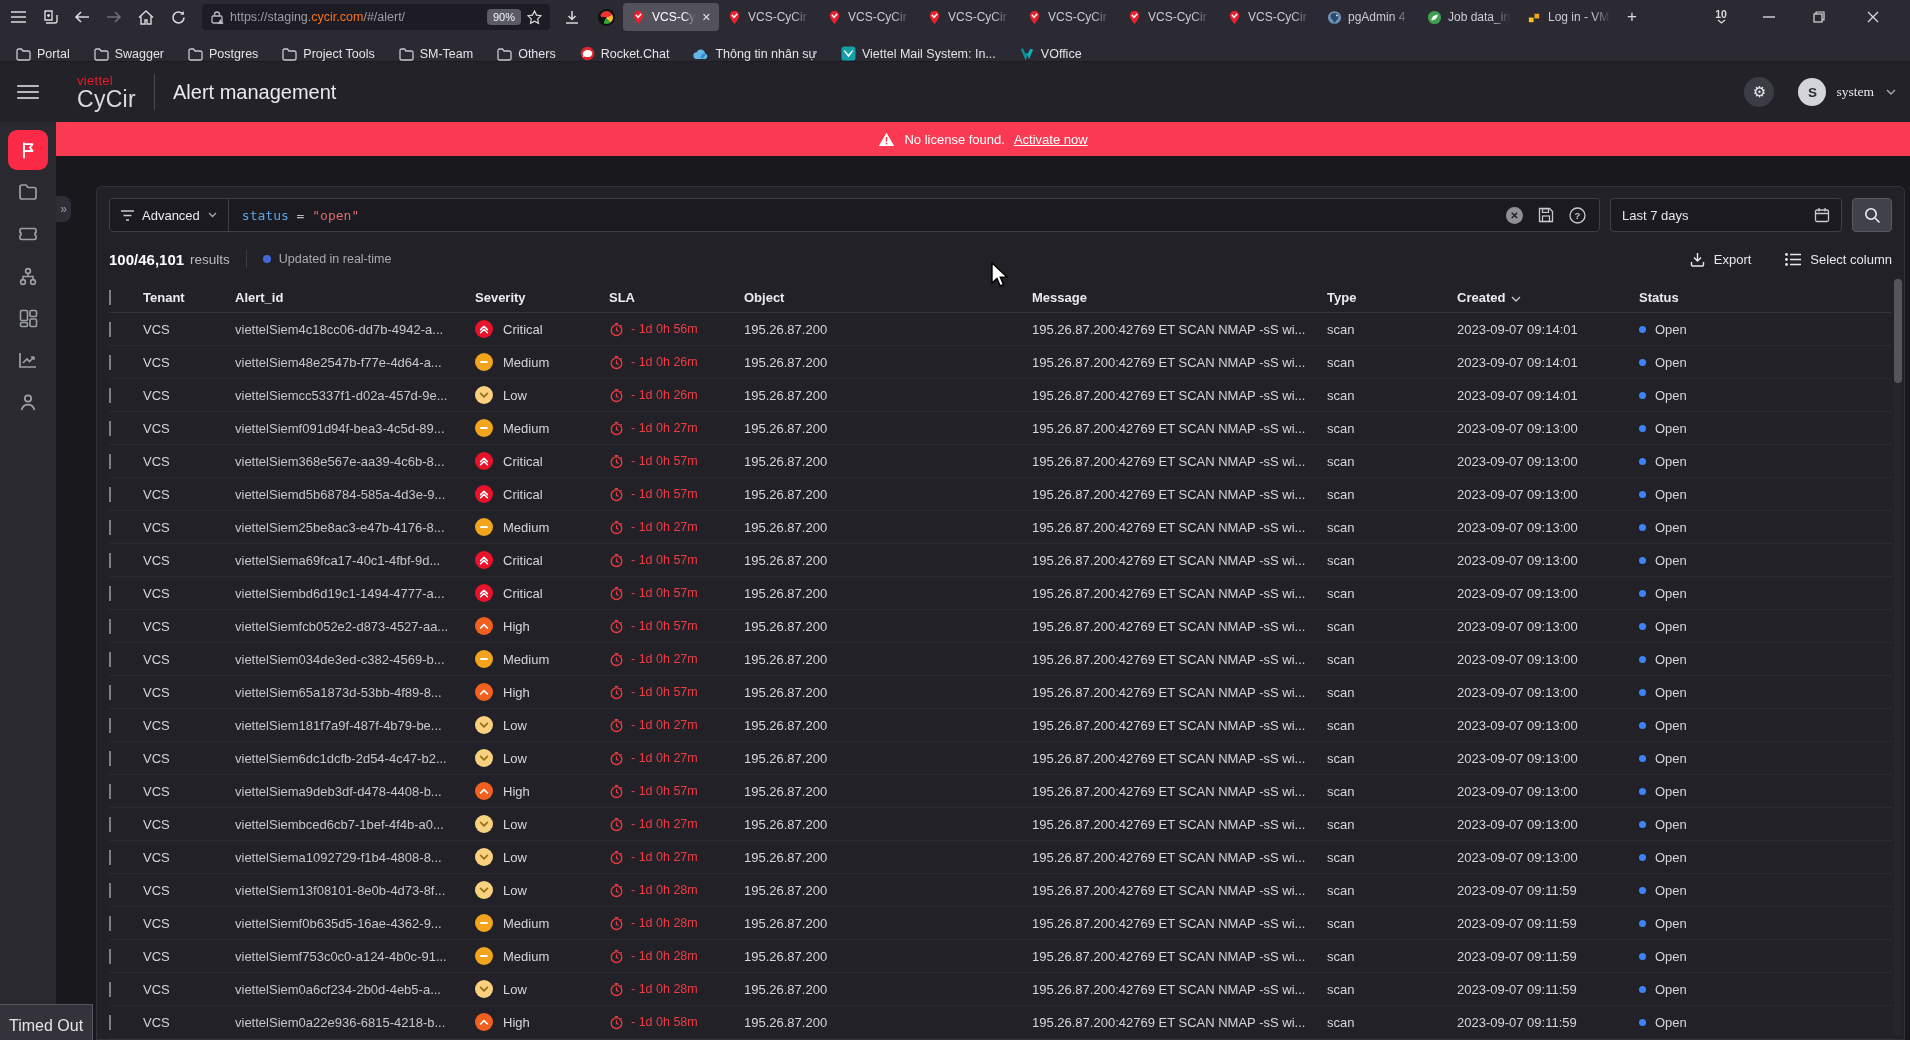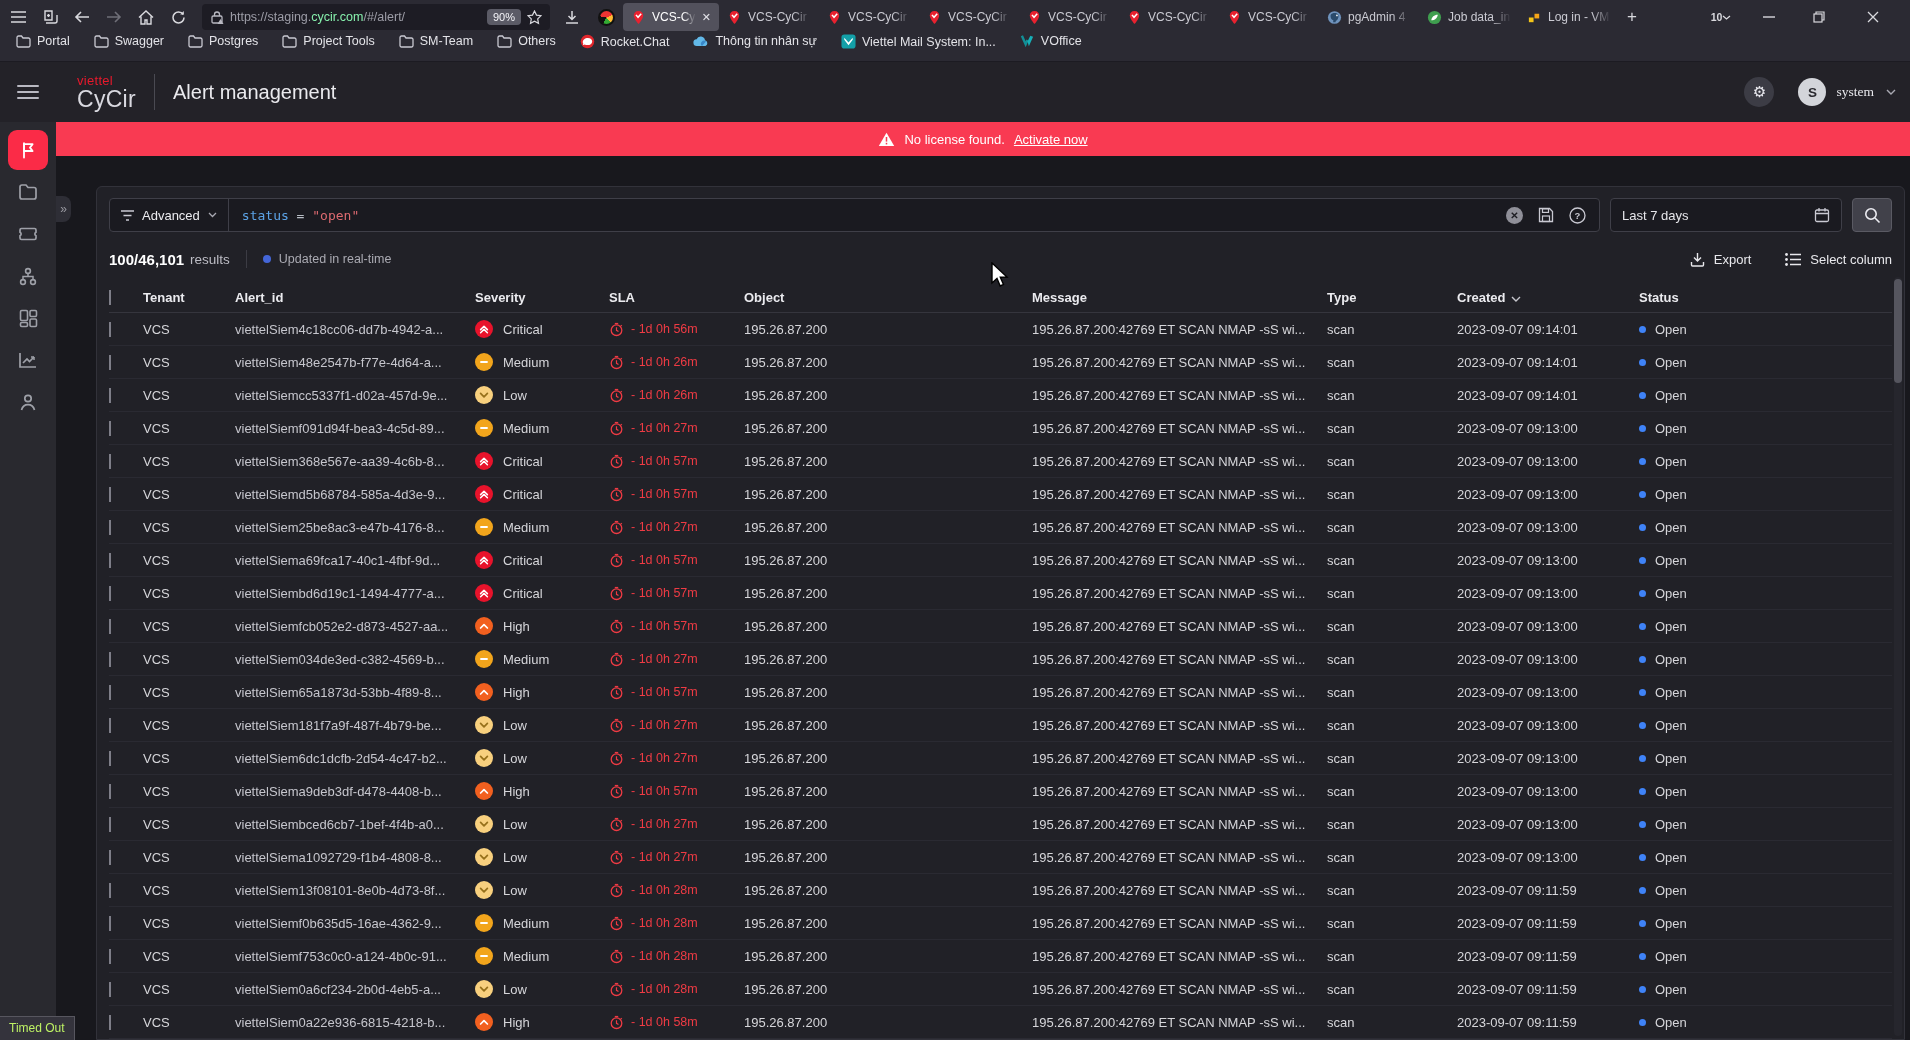--- a/index.html
+++ b/index.html
@@ -9,44 +9,44 @@
 
   
   #chrome-bar { position:absolute; left:0; top:0; width:1910px; height:34px;
     background:#2b2a33; display:flex; align-items:center; }
   .nav-btn { width:28px; height:26px; display:flex; align-items:center; justify-content:center;
     color:#d9d9de; margin-left:4px; border-radius:4px; flex:0 0 auto; }
   .nav-btn.dim { color:#6f6f78; }
   #url-bar { margin-left:10px; width:348px; height:26px; background:#1d1c24; border-radius:4px;
     display:flex; align-items:center; padding:0 8px; flex:0 0 auto; }
   #url-text { font-size:12.5px; color:#9d9da7; margin-left:6px; white-space:nowrap; overflow:hidden; flex:1; }
-  #url-text .domain { color:#86efac; }
+  #url-text .domain { color:#f97316; }
   #zoom-badge { background:#5b5b66; color:#f4f4f8; font-size:11px; border-radius:4px;
     padding:2px 6px; margin:0 6px; flex:0 0 auto; }
   #tab-strip { display:flex; align-items:center; margin-left:8px; height:34px; }
   .tab { width:100px; height:28px; margin-top:0; display:flex; align-items:center; gap:6px;
     padding:0 8px; border-radius:4px; color:#cbcbd3; font-size:12px; flex:0 0 auto; overflow:hidden; }
   .tab.active { background:#52515c; color:#fff; width:96px; }
   .tab-title { white-space:nowrap; overflow:hidden; flex:1;
     -webkit-mask-image:linear-gradient(90deg,#000 70%,transparent); mask-image:linear-gradient(90deg,#000 70%,transparent); }
   .tab-close { font-size:11px; color:#e4e4ea; flex:0 0 auto; }
   .favicon { width:15px; height:15px; flex:0 0 auto; }
   #new-tab-btn { color:#d9d9de; font-size:17px; width:26px; text-align:center; flex:0 0 auto; }
   #tab-counter { position:absolute; left:1706px; top:3px; width:30px; height:28px; color:#d9d9de;
-    font-size:10.5px; font-weight:bold; display:flex; flex-direction:row; align-items:center; justify-content:center; line-height:9px; }
+    font-size:10.5px; font-weight:bold; display:flex; flex-direction:column; align-items:center; justify-content:center; line-height:9px; }
   .win-btn { position:absolute; top:0; width:42px; height:33px; display:flex; align-items:center;
     justify-content:center; color:#d9d9de; }
   #win-min { left:1748px; } #win-max { left:1798px; } #win-close { left:1852px; }
   #ext-wheel { width:17px; height:17px; border-radius:50%; margin-left:12px; flex:0 0 auto;
     background:conic-gradient(#e33 0 18%, #fb3 18% 38%, #3a3 38% 58%, #111 58% 78%, #e33 78%);
     border:2px solid #111; }
 
   
   #bookmarks-bar { position:absolute; left:0; top:34px; width:1910px; height:28px; background:#2b2a33;
-    display:flex; align-items:flex-start; gap:24px; padding-left:16px; border-bottom:1px solid #1c1b22; }
+    display:flex; align-items:flex-end; gap:24px; padding-left:16px; border-bottom:1px solid #1c1b22; }
   .bookmark { display:flex; align-items:center; gap:6px; color:#e3e3e8; font-size:12.5px; flex:0 0 auto; }
 
   
   #app-header { position:absolute; left:0; top:62px; width:1910px; height:60px; background:#232228;
     display:flex; align-items:center; }
   #app-menu { margin-left:17px; width:22px; }
   #app-menu div { height:2px; background:#b9b9c2; margin:4px 0; border-radius:1px; }
   #brand { margin-left:38px; line-height:1; }
   #brand .viettel { color:#e8192c; font-size:13px; font-weight:normal; letter-spacing:.3px; }
   #brand .cycir { color:#d9d9e0; font-size:23px; font-weight:500; margin-top:1px; letter-spacing:.3px; }
@@ -122,21 +122,21 @@
   .status-wrap { display:flex; align-items:center; gap:9px; }
   .status-dot { width:7px; height:7px; border-radius:50%; background:#3f83f8; }
   .sort-icon { color:#c6c6cd; margin-left:6px; }
 
   
   #table-scrollbar { position:absolute; right:2px; top:90px; width:8px; bottom:3px; background:#26262d; border-radius:4px; }
   #scroll-thumb { position:absolute; top:2px; left:0; width:8px; height:104px; background:#55555e; border-radius:4px; }
 
   
   #status-tooltip { position:absolute; left:0; bottom:0; background:#34333c; border:1px solid #57565f;
-    border-left:none; border-bottom:none; color:#bef264; font-size:12px; padding:4px 9px 5px; }
+    border-left:none; border-bottom:none; color:#e5e5e5; font-size:16px; padding:12px 9px 5px; }
   #mouse-cursor { position:absolute; left:990px; top:262px; pointer-events:none; z-index:50; }
 </style>
 </head>
 <body>
 
 <div id="chrome-bar">
   <div class="nav-btn">
     <svg width="15" height="12" viewBox="0 0 15 12">
         <path d="M0 1h15M0 6h15M0 11h15" stroke="currentColor" stroke-width="1.6"></path>
       </svg>

